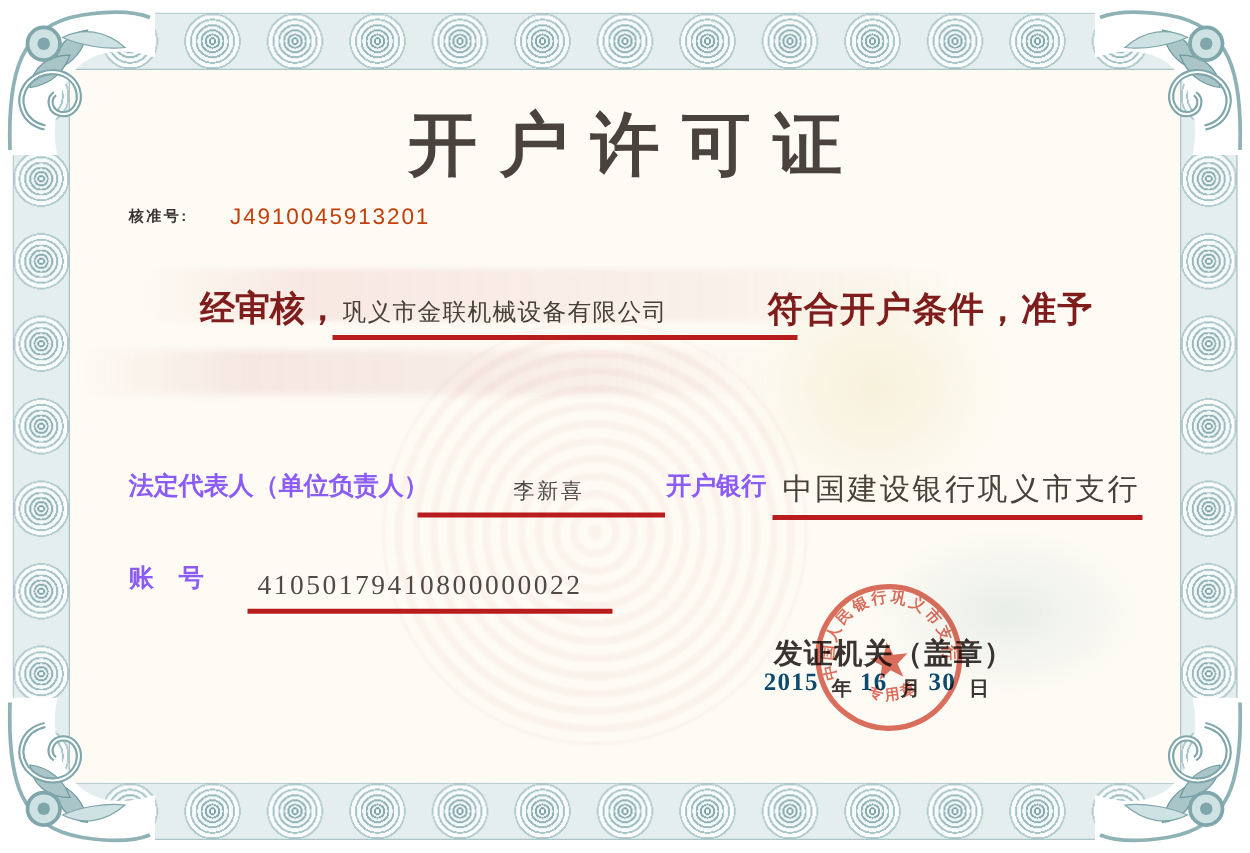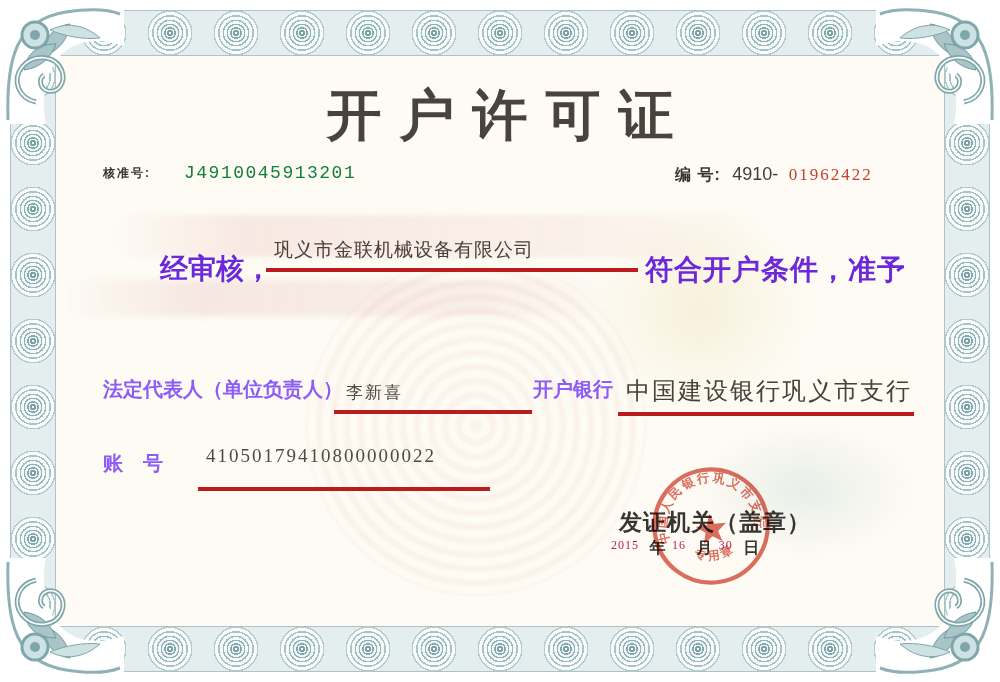--- a/index.html
+++ b/index.html
@@ -58,52 +58,52 @@
   .wm.gold{left:580px;top:200px;width:240px;height:220px;
     background:radial-gradient(ellipse,rgba(228,208,130,.22),transparent 65%);filter:blur(2px);}
   .wm.teal{left:690px;top:420px;width:230px;height:140px;border-radius:20px;
     background:radial-gradient(ellipse,rgba(150,185,185,.18),transparent 70%);filter:blur(2px);}
   
   .t{position:absolute;z-index:5;white-space:nowrap;line-height:1;}
   .title{left:0;right:0;top:88px;text-align:center;
     font-family:"Liberation Serif",serif;font-weight:bold;font-size:55px;
     letter-spacing:18px;text-indent:18px;color:#4a423c;}
   .lab{font-weight:bold;color:#393430;}
-  .val{font-family:Liberation Mono, monospace;color:#15803d;}
+  .val{font-family:Liberation Sans, sans-serif;color:#c2410c;}
   .approval-label{left:103px;top:167px;font-size:12px;letter-spacing:2px;}
   .approval-value{left:184px;top:164px;font-size:18px;letter-spacing:1.5px;}
   .serial{left:675px;top:165px;}
   .serial .s-lab{font-weight:bold;font-size:16px;color:#393430;letter-spacing:1px;}
   .serial .s-pre{font-size:18px;color:#413c38;margin-left:7px;}
   .serial .s-num{font-family:"Liberation Serif",serif;font-size:17px;color:#c5402f;letter-spacing:2px;margin-left:6px;}
-  .big{font-size:28px;font-weight:bold;color:#6d28d9;margin-top:22px;}
+  .big{font-size:28px;font-weight:bold;color:#7f1d1d;}
   .audited{left:160px;top:233px;}
-  .qualify{left:645px;top:234px;letter-spacing:1px;}
+  .qualify{left:614px;top:234px;letter-spacing:1px;}
   .open-account{left:103px;top:295px;letter-spacing:1px;}
   .uline{position:absolute;z-index:5;border-bottom:4px solid #b91c1c;display:flex;align-items:flex-end;}
   .u-company{left:266px;top:234px;width:372px;height:34px;}
   .u-company span{font-family:"Liberation Serif",serif;font-size:19px;color:#474138;
     letter-spacing:1px;padding:0 0 5px 8px;white-space:nowrap;}
   .mid{font-size:20px;font-weight:bold;color:#8b5cf6;}
   .rep-label{left:103px;top:379px;}
-  .u-rep{left:334px;top:376px;width:198px;height:34px;}
+  .u-rep{left:334px;top:376px;width:198px;height:34px;justify-content:center;}
   .u-rep span{font-family:"Liberation Serif",serif;font-size:17px;color:#4f4a44;
     letter-spacing:2px;padding:0 0 6px 12px;}
   .bank-label{left:533px;top:379px;}
   .u-bank{left:618px;top:376px;width:296px;height:36px;}
   .u-bank span{font-family:"Liberation Serif",serif;font-size:24px;color:#474138;
     letter-spacing:2px;padding:0 0 5px 8px;white-space:nowrap;}
   .acct-label{left:103px;top:453px;}
   .u-acct{left:198px;top:450px;width:292px;height:37px;}
-  .u-acct span{font-family:"Liberation Serif",serif;font-size:19px;color:#4f4a44;
-    letter-spacing:2px;padding:0 0 20px 8px;}
+  .u-acct span{font-family:"Liberation Serif",serif;font-size:22px;color:#4f4a44;
+    letter-spacing:2px;padding:0 0 6px 8px;}
   .authority{left:619px;top:511px;font-size:23px;font-weight:bold;color:#393430;letter-spacing:1px;}
   .dateline{left:611px;top:540px;font-size:16px;font-weight:bold;color:#393430;}
-  .dateline .num{font-family:"Liberation Serif",serif;font-weight:normal;font-size:12px;
-    color:#be185d;position:relative;top:-4px;letter-spacing:1px;}
+  .dateline .num{font-family:"Liberation Serif",serif;font-weight:bold;font-size:20px;
+    color:#0c4a6e;position:relative;top:-4px;letter-spacing:1px;}
   .dateline .unit{margin:0 2px 0 6px;}
   
   .stamp{position:absolute;left:645px;top:460px;width:132px;height:132px;z-index:6;
     transform:rotate(-8deg);opacity:.82;mix-blend-mode:multiply;}
 </style>
 </head>
 <body>
 
 <div class="page">
 
@@ -170,25 +170,20 @@
       <path d="M96 34 C80 20 62 18 46 26 C60 32 80 36 96 34 Z" fill="#cfe2e3" stroke="#7ea6ab" stroke-width="1"></path>
       <circle cx="31" cy="31" r="13" fill="#cfe2e3" stroke="#7ea6ab" stroke-width="3"></circle>
       <circle cx="31" cy="31" r="5" fill="#7ea6ab"></circle>
     </svg>
   </div>
 
   <div class="t title">开户许可证</div>
 
   <div class="t lab approval-label">核准号:</div>
   <div class="t val approval-value">J4910045913201</div>
-  <div class="t serial">
-    <span class="s-lab">编 号:</span>
-    <span class="s-pre">4910-</span>
-    <span class="s-num">01962422</span>
-  </div>
 
   <div class="t big audited">经审核，</div>
   <div class="uline u-company">
     <span>巩义市金联机械设备有限公司</span>
   </div>
   <div class="t big qualify">符合开户条件，准予</div>
 
   <div class="t mid rep-label">法定代表人（单位负责人）</div>
   <div class="uline u-rep">
     <span>李新喜</span>

